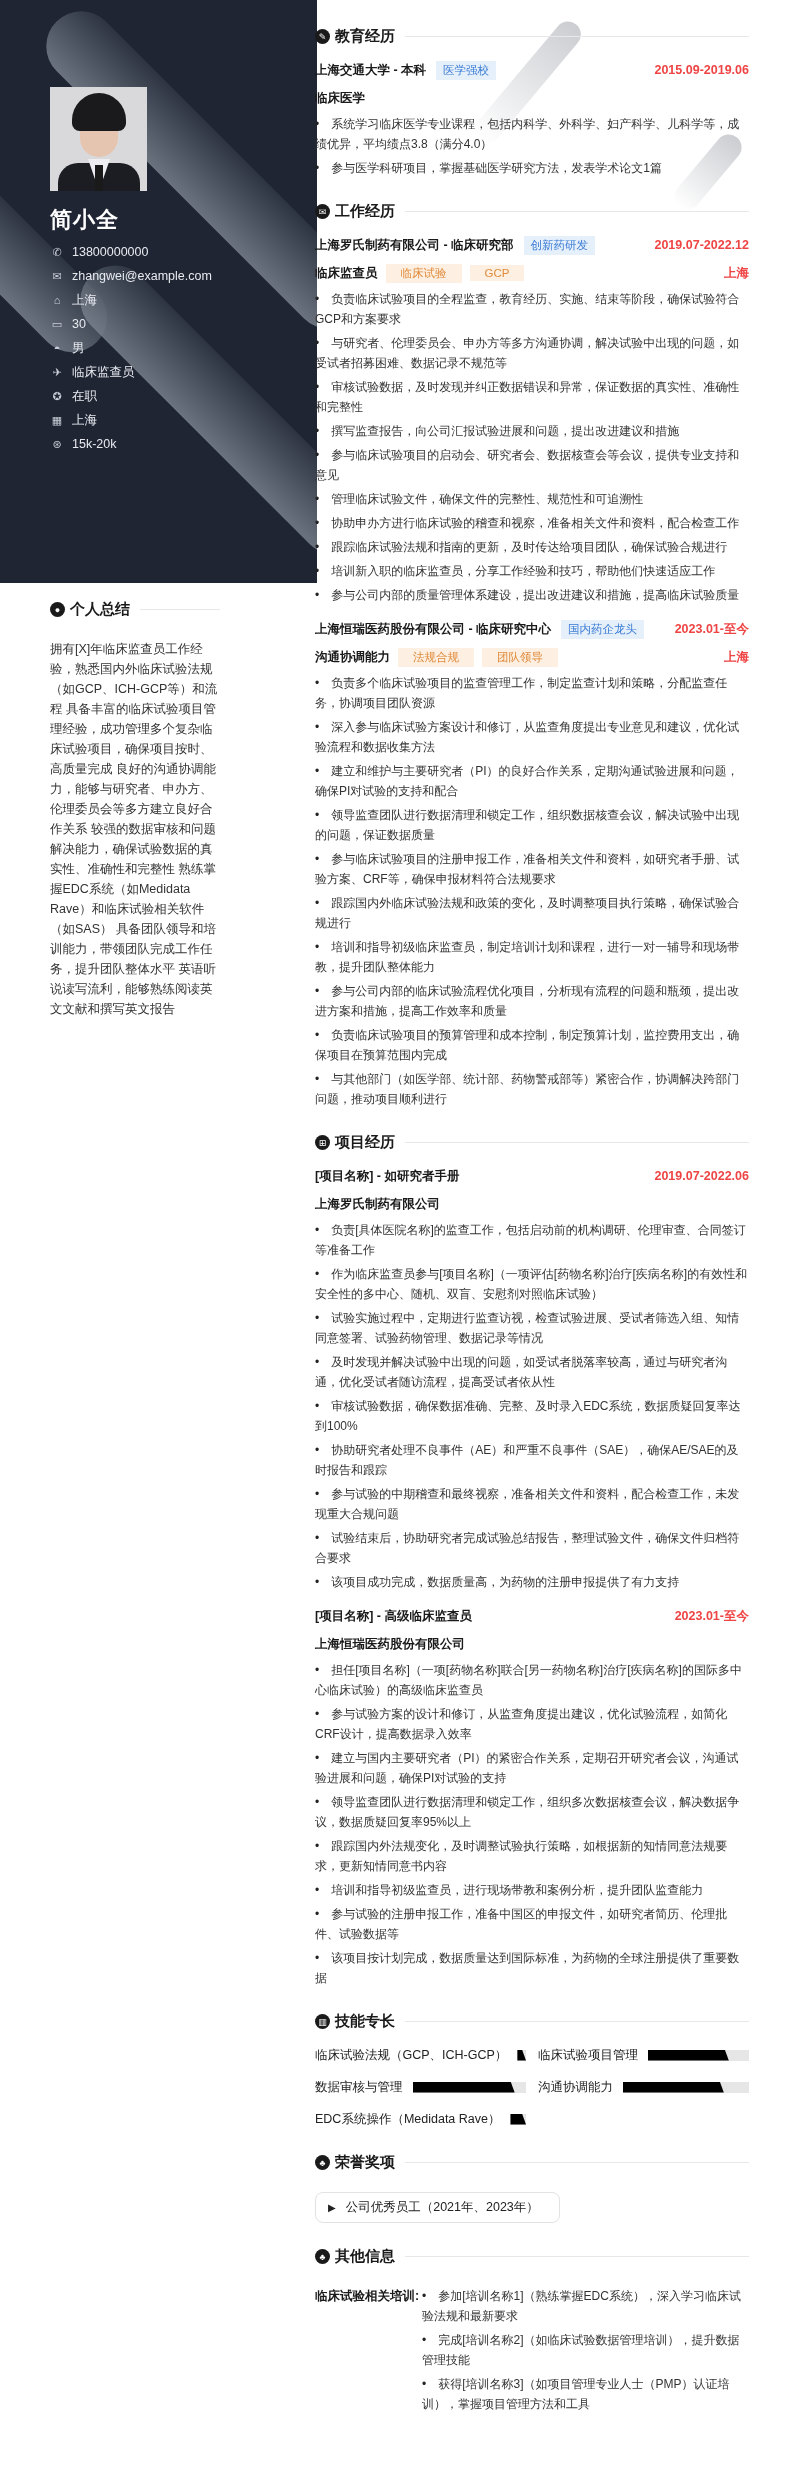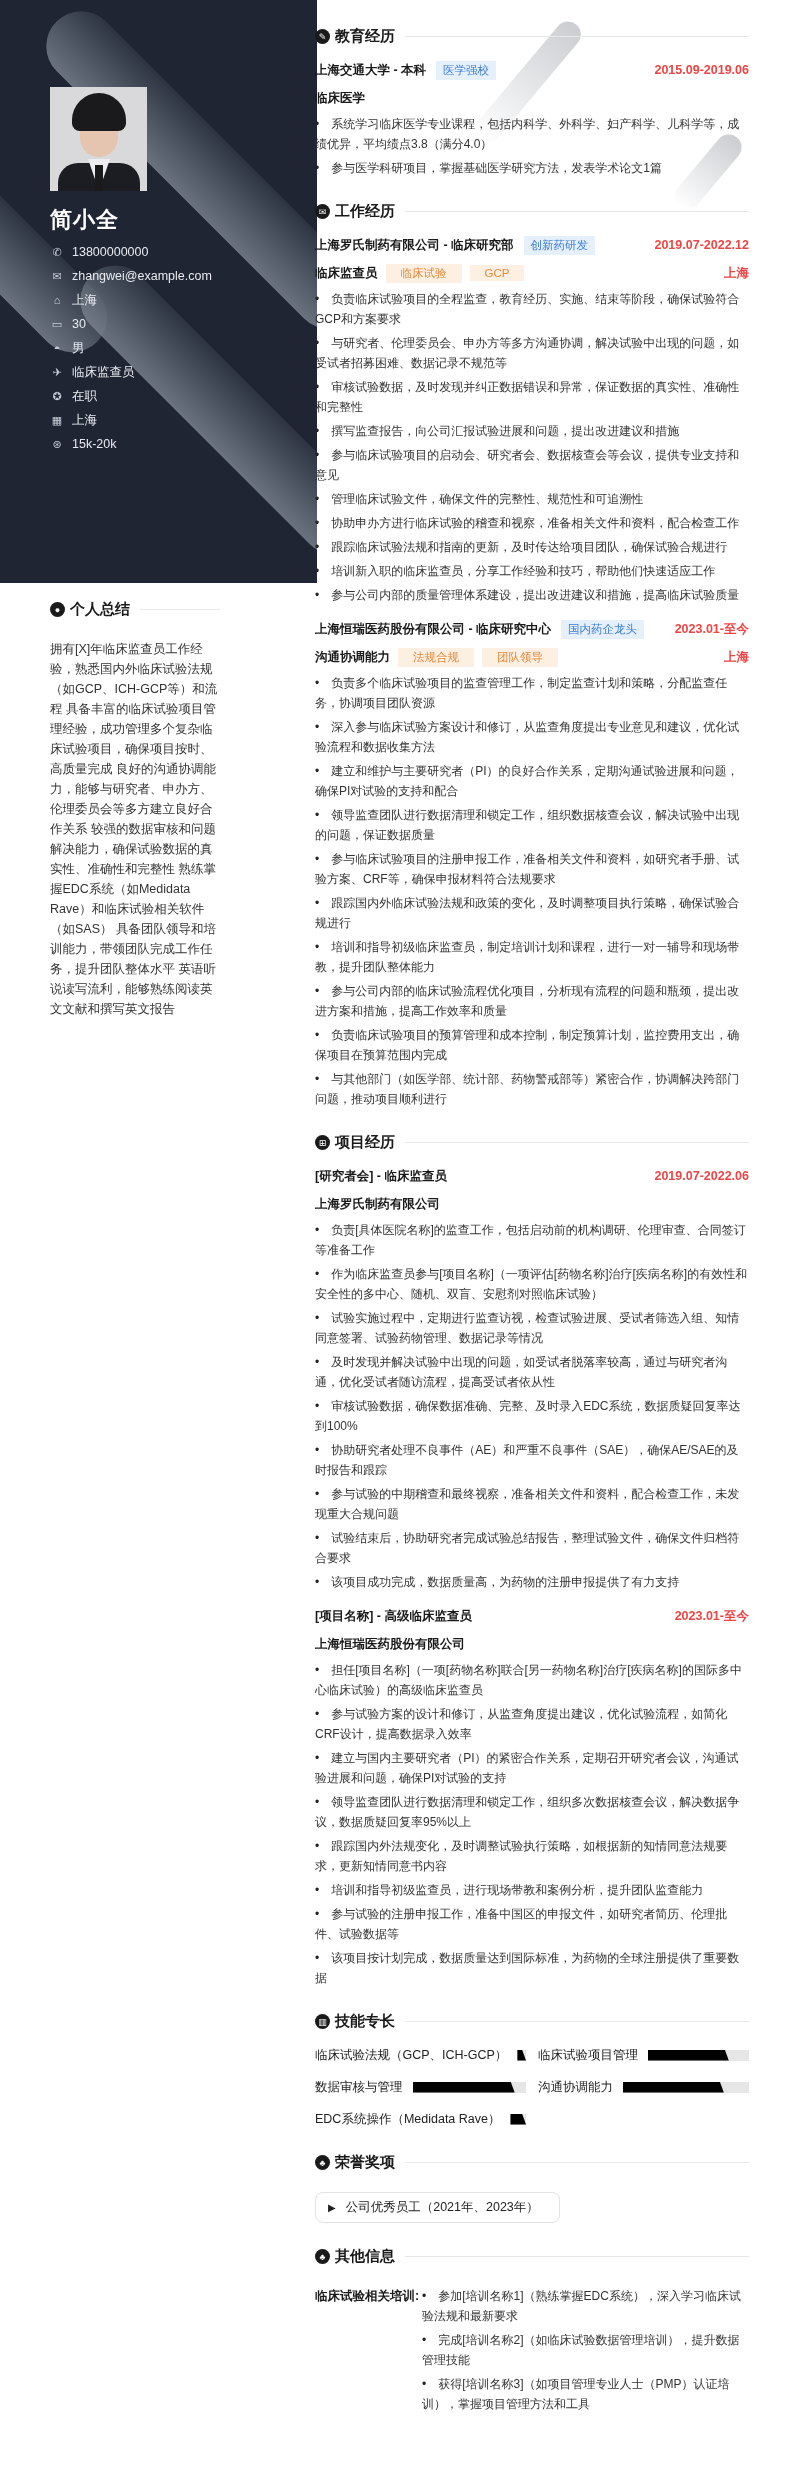--- a/index.html
+++ b/index.html
@@ -236,21 +236,21 @@
 
   <div class="section">
     <div class="sec-head">
       <span class="sec-icon">⊞</span>
       <span class="sec-title">项目经历</span>
       <span class="sec-line"></span>
     </div>
 
     <div>
       <div class="entry-head">
-        <span class="entry-title">[研究者会] - 临床监查员</span>
+        <span class="entry-title">[项目名称] - 如研究者手册</span>
         <span class="entry-date">2019.07-2022.06</span>
       </div>
       <div class="sub-head">
           <span class="sub-title">上海罗氏制药有限公司</span>
         </div>
       <ul class="bullets">
         <li>负责[具体医院名称]的监查工作，包括启动前的机构调研、伦理审查、合同签订等准备工作</li>
         <li>作为临床监查员参与[项目名称]（一项评估[药物名称]治疗[疾病名称]的有效性和安全性的多中心、随机、双盲、安慰剂对照临床试验）</li>
         <li>试验实施过程中，定期进行监查访视，检查试验进展、受试者筛选入组、知情同意签署、试验药物管理、数据记录等情况</li>
         <li>及时发现并解决试验中出现的问题，如受试者脱落率较高，通过与研究者沟通，优化受试者随访流程，提高受试者依从性</li>

